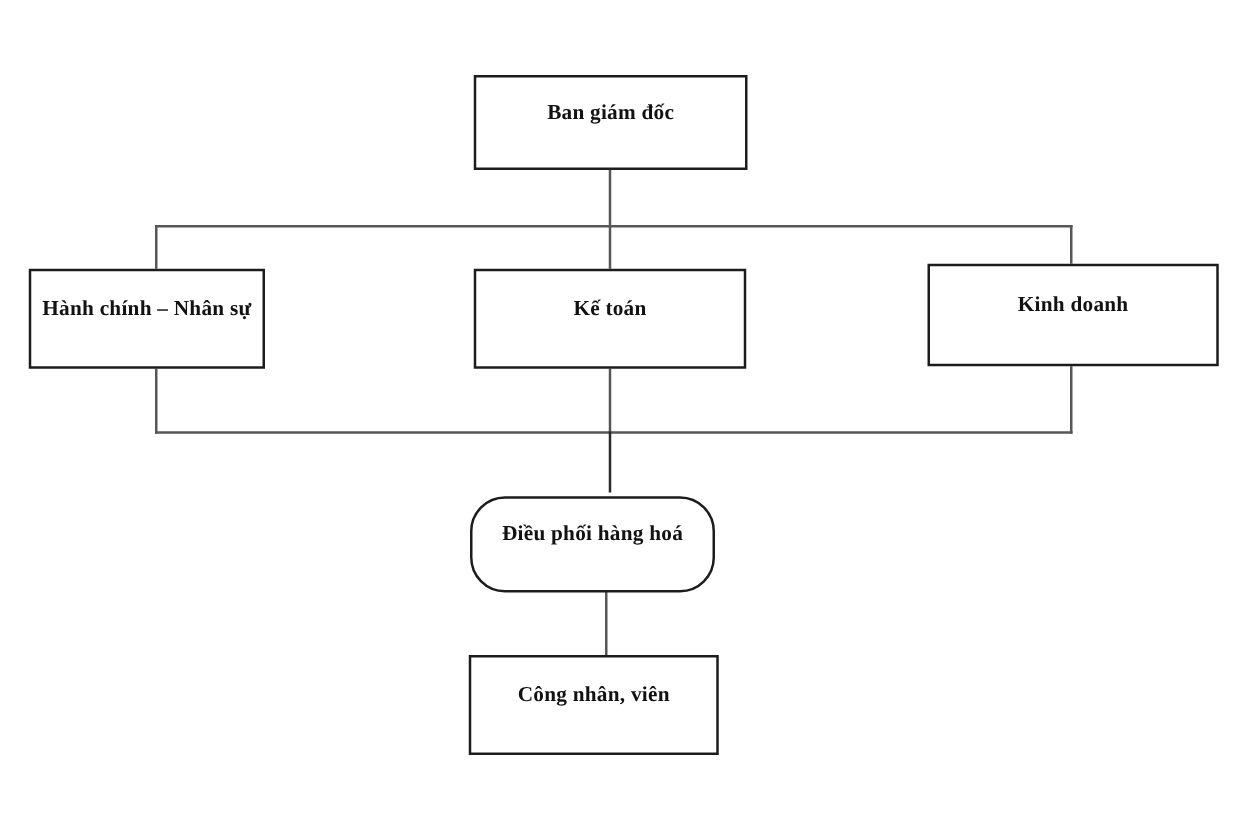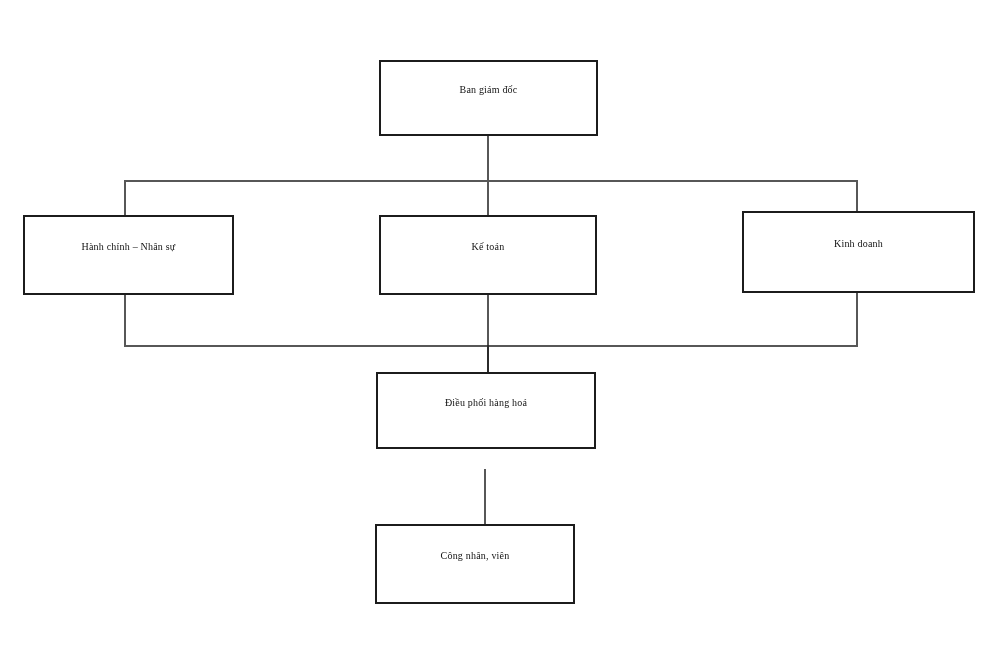--- a/index.html
+++ b/index.html
@@ -22,22 +22,22 @@
     box-sizing: border-box;
     background: #ffffff;
     border: 2px solid #1c1c1c;
     display: flex;
     align-items: center;
     justify-content: center;
     z-index: 3;
   }
   .node-label {
     font-family: "Liberation Serif", "DejaVu Serif", serif;
-    font-weight: normal;
-    font-size: 10px;
+    font-weight: bold;
+    font-size: 17px;
     color: #121212;
     letter-spacing: 0.2px;
     white-space: nowrap;
     text-align: center;
     line-height: 1.2;
     
     position: relative;
     top: -10px;
   }
   
@@ -79,33 +79,33 @@
   <div class="connector h" style="left:124px; top:345px; width:734px;"></div>
 
   <div class="connector v dark" style="left:487px; top:345px; height:49px;"></div>
 
   <div class="connector v" style="left:484px; top:469px; height:56px;"></div>
 
   <div class="node root" style="left:379px; top:60px; width:219px; height:76px;">
     <span class="node-label">Ban giám đốc</span>
   </div>
 
-  <div class="node mid" style="left:23px; top:215px; width:211px; height:80px;">
+  <div class="node mid" style="left:23px; top:215px; width:189px; height:80px;">
     <span class="node-label">Hành chính – Nhân sự</span>
   </div>
 
   <div class="node mid" style="left:379px; top:215px; width:218px; height:80px;">
     <span class="node-label">Kế toán</span>
   </div>
 
   <div class="node mid" style="left:742px; top:211px; width:233px; height:82px;">
     <span class="node-label">Kinh doanh</span>
   </div>
 
-  <div class="node coord" style="left:376px; top:372px; width:220px; height:77px;">
+  <div class="node coord" style="left:376px; top:397px; width:196px; height:77px;border-radius:28px;">
     <span class="node-label">Điều phối hàng hoá</span>
   </div>
 
   <div class="node staff" style="left:375px; top:524px; width:200px; height:80px;">
     <span class="node-label">Công nhân, viên</span>
   </div>
 
 </div>
 
 </body></html>

